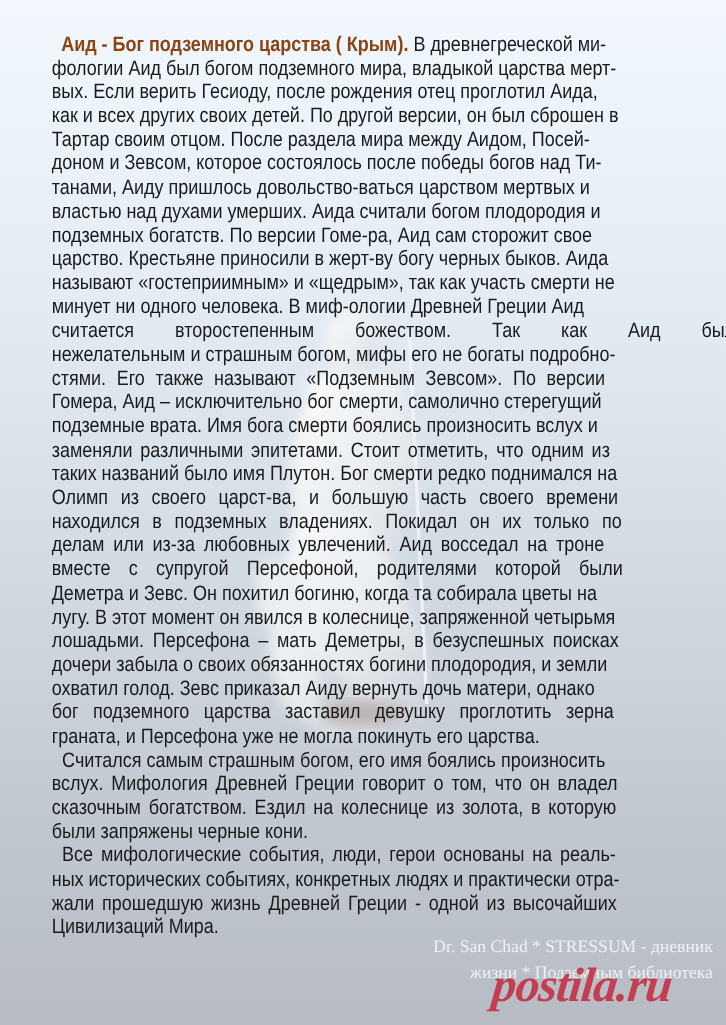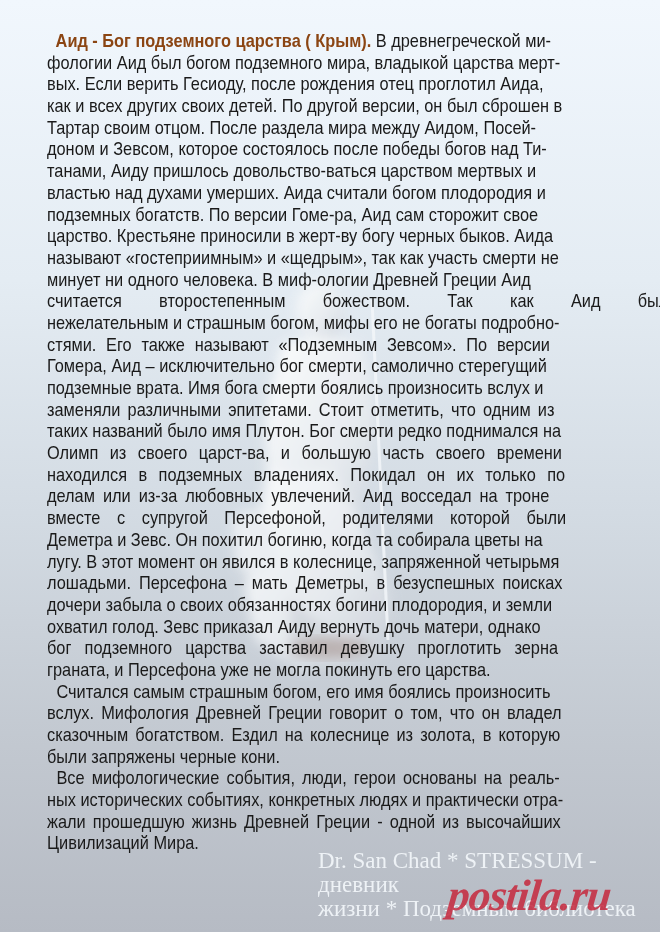--- a/index.html
+++ b/index.html
@@ -14,22 +14,22 @@
   }
   .line {
     height:21.7px; line-height:21.7px; font-size:19px; color:#1a1a1a;
     white-space:nowrap; transform-origin:left center; transform:scaleX(0.86);
     width:700px; letter-spacing:0px;
   }
   .line.indent { padding-left:11px; box-sizing:border-box; }
   .title { color:#8b4513; font-weight:bold; }
   .signature {
     position:absolute; left:318px; top:849px; width:330px;
-    font-family:"Liberation Serif", serif; font-size:23px; color:#eef2f6;
-    line-height:24px; text-align:left;
+    font-family:"Liberation Serif", serif; font-size:16px; color:#eef2f6;
+    line-height:24px; text-align:right;
   }
   .watermark {
     position:absolute; left:448px; top:870px;
     font-family:"Liberation Serif", serif; font-style:italic; font-weight:bold;
     font-size:44px; color:#c6283d; opacity:0.85; letter-spacing:-1px;
     transform:skewX(-6deg);
   }
 </style>
 </head>
 <body>

